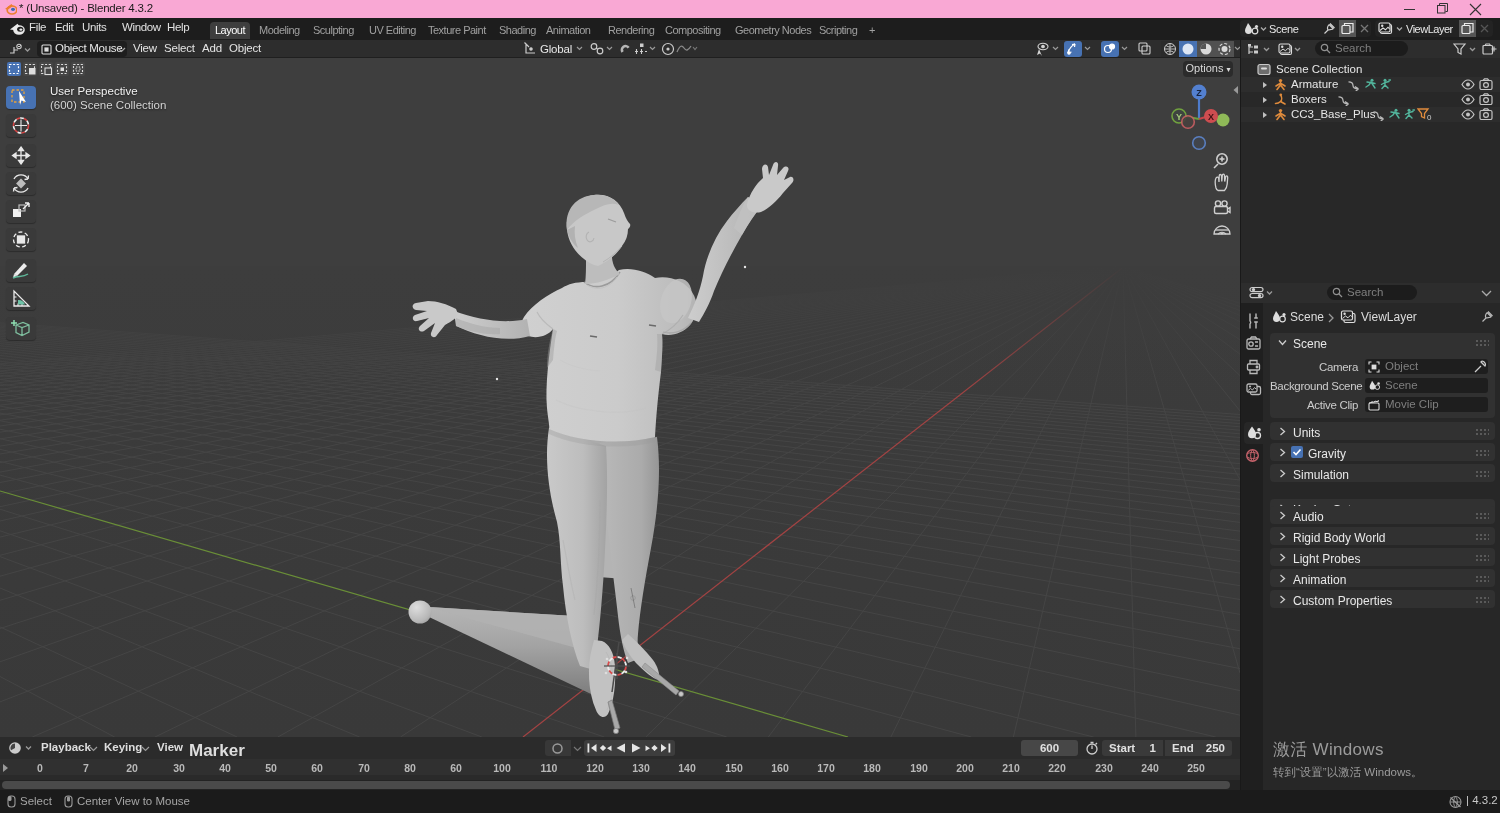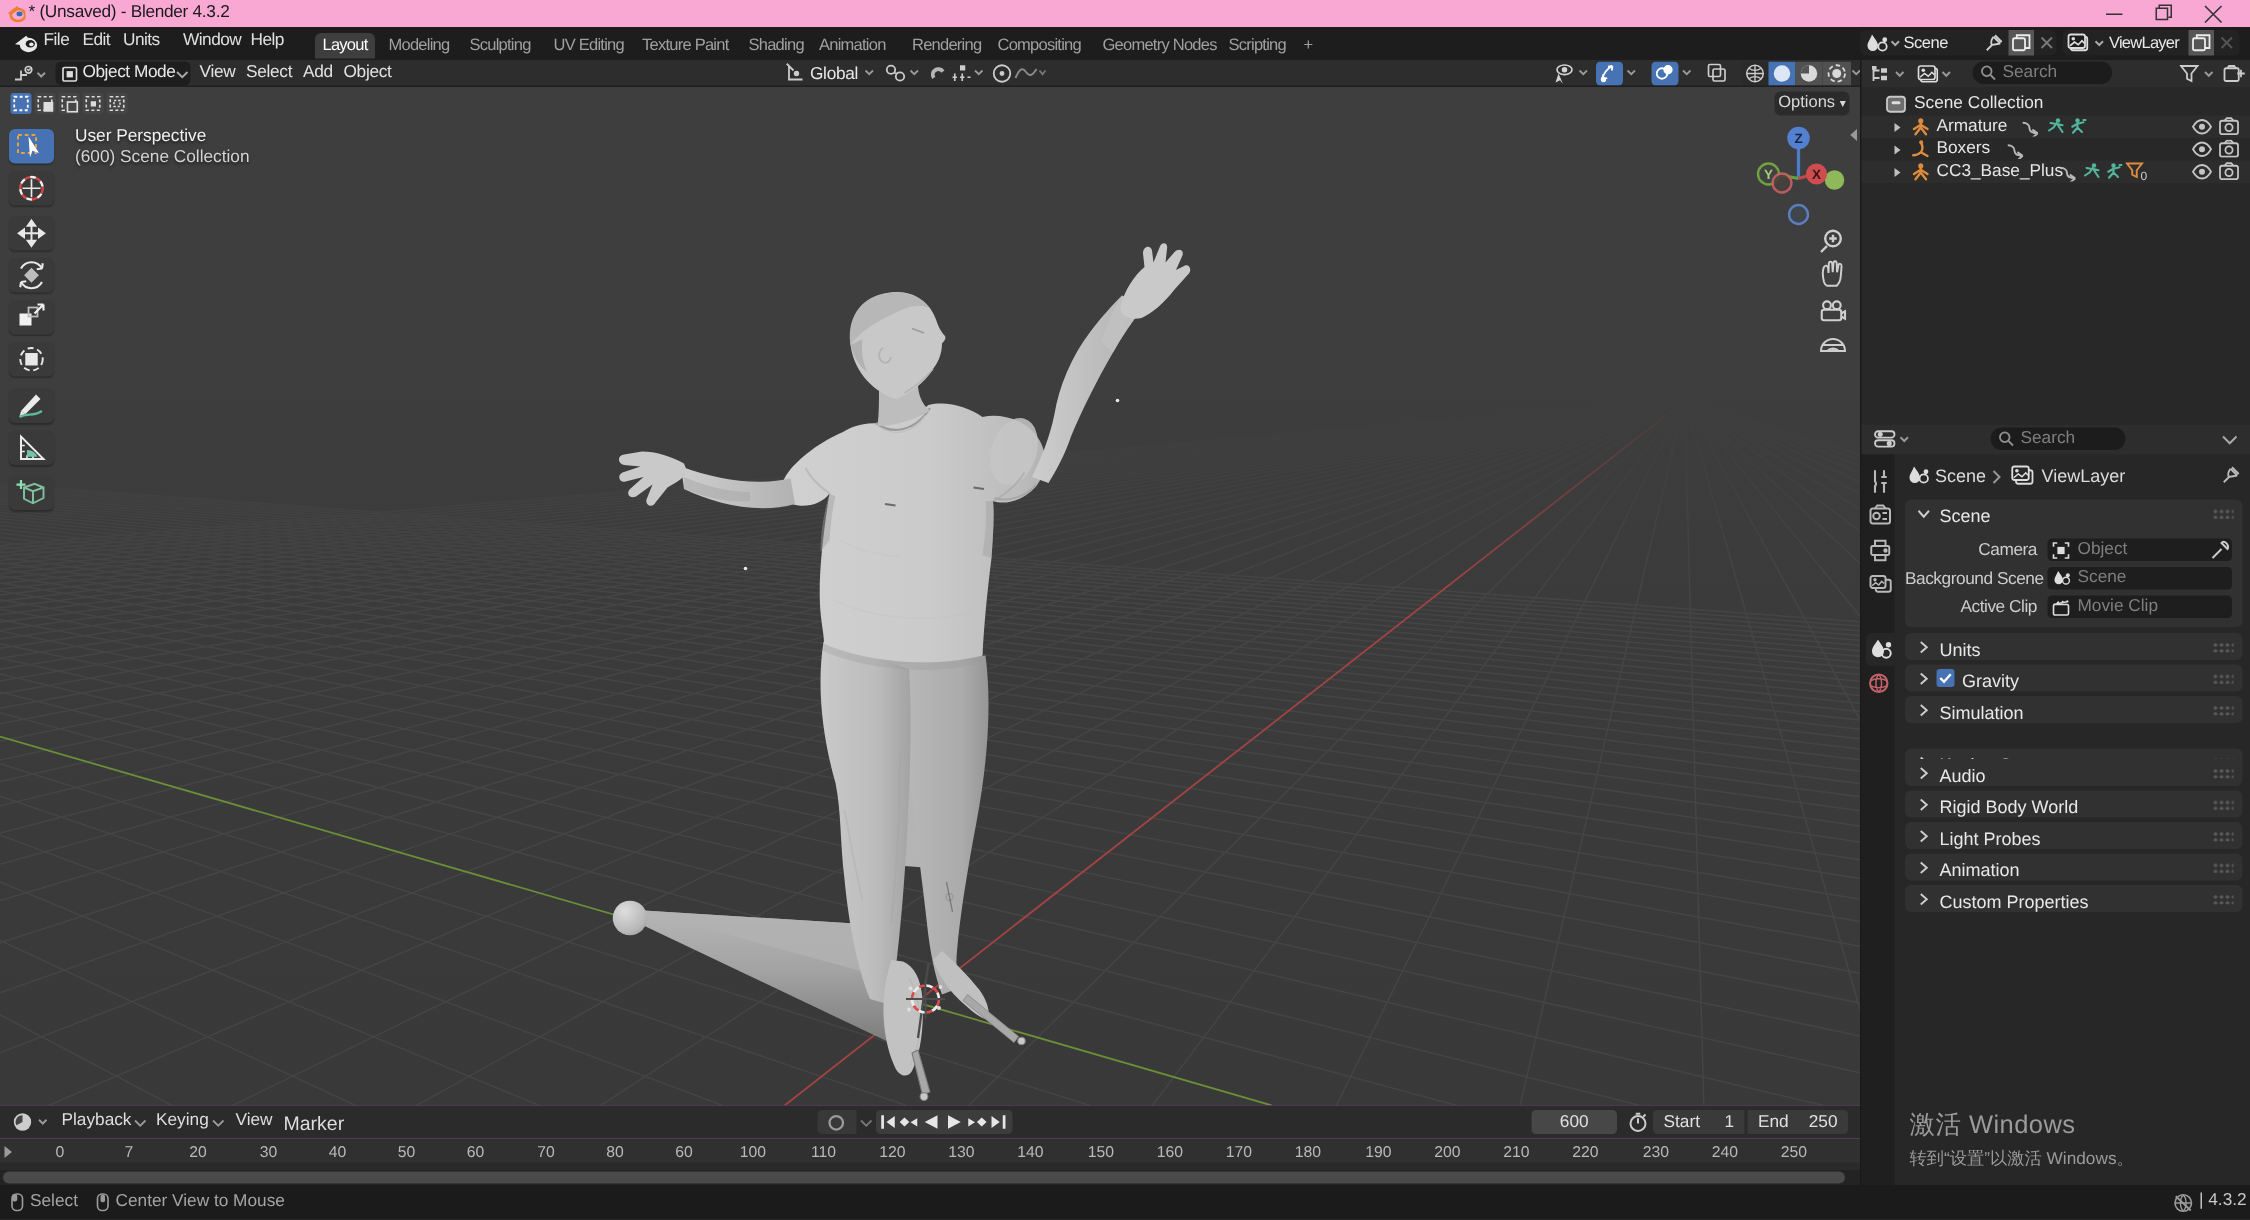--- a/index.html
+++ b/index.html
@@ -35,21 +35,21 @@
   .toolbtn { position:absolute; left:6px; width:30px; height:23px; background:#3a3a3a;
              border-radius:4px; box-shadow:0 1px 1px rgba(0,0,0,.3); }
   .toolbtn.active { background:#4772b3; }
   .selmode { position:absolute; top:62px; width:14px; height:14px; background:#464646;
              border-radius:2px; }
   .selmode.active { background:#4772b3; }
   #optionsbtn { left:1183px; top:61px; width:50px; height:16px; background:rgba(40,40,40,.85);
                 border-radius:4px; color:#d9d9d9; font-size:11px; text-align:center;
                 line-height:15px; }
   
-  #timeline { left:0; top:737px; width:1240px; height:53px; background:#d946ef; }
+  #timeline { left:0; top:737px; width:1240px; height:53px; background:#fca5a5;font-weight:bold; }
   #tlheader { position:absolute; left:0; top:0; width:1240px; height:22px; background:#2b2b2b;
               color:#dedede; font-size:12px; }
   #tlruler { position:absolute; left:0; top:22px; width:1240px; height:21px; background:#303030; }
   #tlruler .num { position:absolute; top:3px; font-size:10.5px; color:#b9b9b9;
                   transform:translateX(-50%); }
   #tlscroll { position:absolute; left:0; top:43px; width:1240px; height:10px; background:#232323; }
   #tlthumb { position:absolute; left:2px; top:1px; width:1228px; height:8px; background:#4a4a4a;
              border-radius:4px; }
   .tlfield { position:absolute; top:3px; height:16px; background:#3a3a3a; border-radius:3px;
              color:#e0e0e0; font-size:11.5px; line-height:16px; }
@@ -183,21 +183,21 @@
     <path d="M2,10 L6,10 L6,4 M6,7 L10,7" stroke="#ccc" stroke-width="1.2" fill="none"></path>
     <circle cx="11" cy="3.5" r="2.2" fill="none" stroke="#ccc" stroke-width="1.1"></circle>
     <path d="M10,3 l1,1 l2,-2" stroke="#ccc" stroke-width="1" fill="none"></path>
     <path d="M17,5.5 l2.5,2.5 L22,5.5" stroke="#999" stroke-width="1.3" fill="none"></path>
   </svg>
   <div class="abs" style="left:37px;top:1px;width:90px;height:16px;background:#1e1e1e;border-radius:4px">
     <svg class="ic" style="left:4px;top:3px" width="11" height="11" viewBox="0 0 11 11">
       <rect x="1" y="1" width="9" height="9" rx="1" fill="none" stroke="#ddd" stroke-width="1.1"></rect>
       <rect x="3.4" y="3.4" width="4.2" height="4.2" fill="#ddd"></rect>
     </svg>
-    <span style="position:absolute;left:18px;top:1px;font-size:11.5px;letter-spacing:-0.3px;color:#e8e8e8">Object Mode</span>
+    <span style="position:absolute;left:18px;top:1px;font-size:11.5px;letter-spacing:-0.3px;color:#e8e8e8">Object Mouse</span>
     <svg class="ic" style="left:80px;top:6px" width="9" height="6" viewBox="0 0 9 6">
         <path d="M1,1 l3.5,3.5 L8,1" stroke="#aaa" stroke-width="1.2" fill="none"></path>
       </svg>
   </div>
   <span class="m" style="left:133px">View</span>
   <span class="m" style="left:164px">Select</span>
   <span class="m" style="left:202px">Add</span>
   <span class="m" style="left:229px">Object</span>
 
   <svg class="ic" style="left:524px;top:2px" width="175" height="14" viewBox="0 0 175 14">
@@ -567,21 +567,21 @@
     </svg>
     <span class="abs" style="left:41px;top:4px;font-size:11.5px">Playback</span>
     <svg class="ic" style="left:89px;top:9px" width="9" height="6" viewBox="0 0 9 6">
         <path d="M1,1 l3.5,3.5 L8,1" stroke="#999" stroke-width="1.2" fill="none"></path>
       </svg>
     <span class="abs" style="left:104px;top:4px;font-size:11.5px">Keying</span>
     <svg class="ic" style="left:141px;top:9px" width="9" height="6" viewBox="0 0 9 6">
         <path d="M1,1 l3.5,3.5 L8,1" stroke="#999" stroke-width="1.2" fill="none"></path>
       </svg>
     <span class="abs" style="left:157px;top:4px;font-size:11.5px">View</span>
-    <span class="abs" style="left:189px;top:4px;font-size:13px">Marker</span>
+    <span class="abs" style="left:189px;top:4px;font-size:17px">Marker</span>
     <div class="abs" style="left:545px;top:3px;width:26px;height:16px;background:#383838;border-radius:3px 0 0 3px">
       <svg class="ic" style="left:6px;top:2px" width="13" height="13" viewBox="0 0 13 13">
           <circle cx="6.5" cy="6.5" r="4.5" fill="none" stroke="#9a9a9a" stroke-width="1.5"></circle>
         </svg>
     </div>
     <svg class="ic" style="left:573px;top:9px" width="9" height="6" viewBox="0 0 9 6">
         <path d="M1,1 l3.5,3.5 L8,1" stroke="#777" stroke-width="1.2" fill="none"></path>
       </svg>
     <div class="abs" style="left:584px;top:3px;width:91px;height:16px;background:#3d3d3d;border-radius:3px"></div>
     <svg class="ic" style="left:584px;top:4px" width="91" height="14" viewBox="0 0 91 14">

